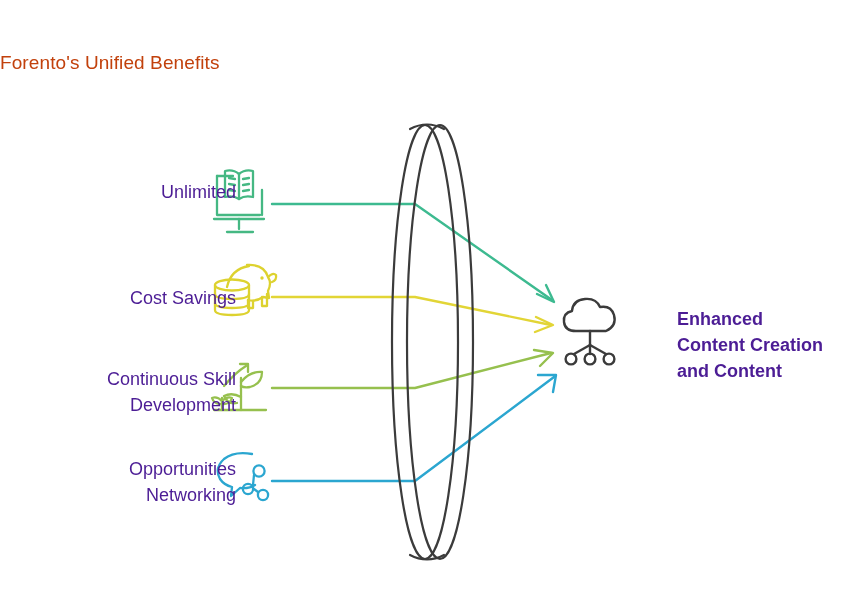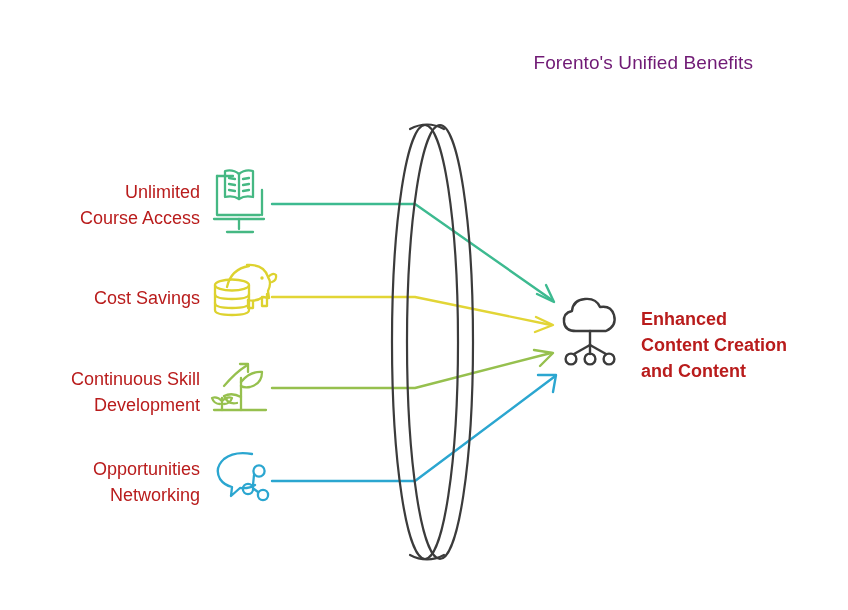--- a/index.html
+++ b/index.html
@@ -18,35 +18,36 @@
     position: absolute;
     inset: 0;
     width: 848px;
     height: 610px;
   }
   .diagram-title {
     position: absolute;
     left: 0;
     top: 52px;
     width: 753px;
-    text-align: right;
+    text-align: left;
     font-size: 19px;
-    color: #701a75;
+    color: #c2410c;
     letter-spacing: 0.1px;
   }
   .svg-layer {
     position: absolute;
     left: 0;
     top: 0;
   }
   .node-label {
     position: absolute;
     font-size: 18px;
     line-height: 26px;
-    color: #b91c1c;
+    color: #4c1d95;
+    padding-left: 36px;
   }
   .left-label {
     text-align: right;
     width: 200px;
   }
   .right-label {
     text-align: left;
     width: 200px;
     font-weight: bold;
   }
@@ -151,21 +152,20 @@
       <path d="M590,345 L590,354"></path>
       <circle cx="571" cy="359" r="5.4"></circle>
       <circle cx="590" cy="359" r="5.4"></circle>
       <circle cx="609" cy="359" r="5.4"></circle>
     </g>
 
   </svg>
 
   <div class="node-label left-label" id="label-unlimited-course-access">
     <div>Unlimited</div>
-    <div>Course Access</div>
   </div>
 
   <div class="node-label left-label" id="label-cost-savings">
     <div>Cost Savings</div>
   </div>
 
   <div class="node-label left-label" id="label-continuous-skill">
     <div>Continuous Skill</div>
     <div>Development</div>
   </div>

